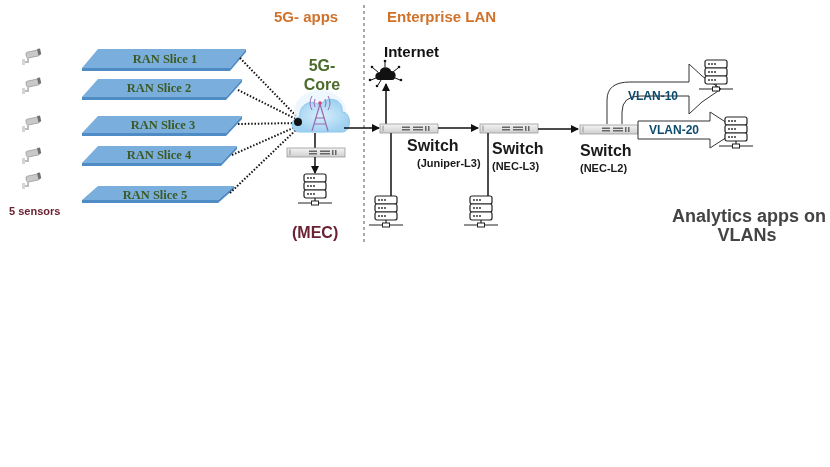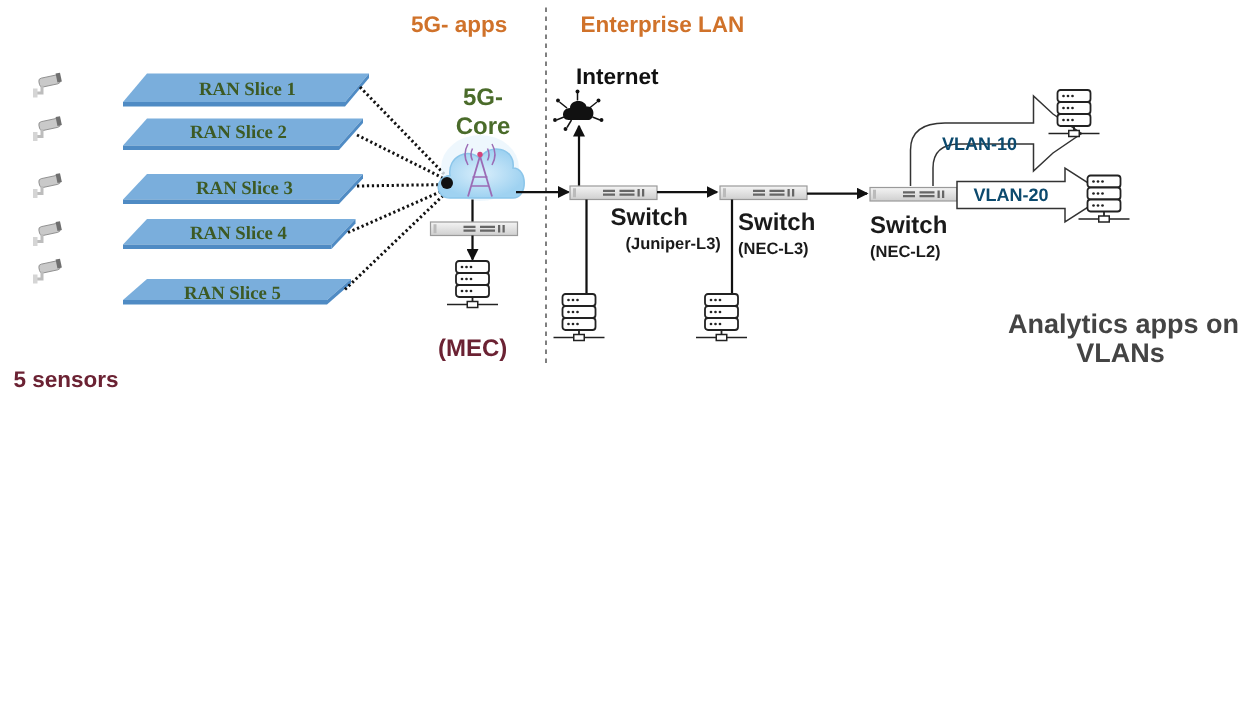--- a/index.html
+++ b/index.html
@@ -4,21 +4,21 @@
 <style>
   html, body { margin: 0; padding: 0; background: #ffffff; }
   body { width: 830px; height: 467px; position: relative; overflow: hidden; font-family: "Liberation Sans", sans-serif; }
   .t { position: absolute; font-family: "Liberation Sans", sans-serif; font-weight: bold; white-space: nowrap; }
   .section-title { color: #d0722a; font-size: 15px; }
   .slice-label { color: #3d5a24; font-size: 12.5px; width: 150px; text-align: center; font-family: Liberation Serif, serif; }
   .core-label { color: #4a6b2a; font-size: 16px; text-align: center; width: 60px; line-height: 19px; }
   .switch-label { color: #1a1a1a; font-size: 16px; }
   .switch-sub { color: #1a1a1a; font-size: 11px; }
   .mec-label { color: #6b2233; font-size: 16px; margin-top: 12px; }
-  .sensors-label { color: #6b2233; font-size: 15px; margin-top: 40px; }
+  .sensors-label { color: #6b2233; font-size: 11px; }
   .vlan-label { color: #0c4a6e; font-size: 12px; }
   .analytics-label { color: #444; font-size: 18px; text-align: center; line-height: 19px; margin-top: 44px; }
   .internet-label { color: #111; font-size: 15px; }
   svg { position: absolute; left: 0; top: 0; }
 </style>
 </head>
 <body>
 
 <svg width="830" height="467" viewBox="0 0 830 467">
   <defs>

